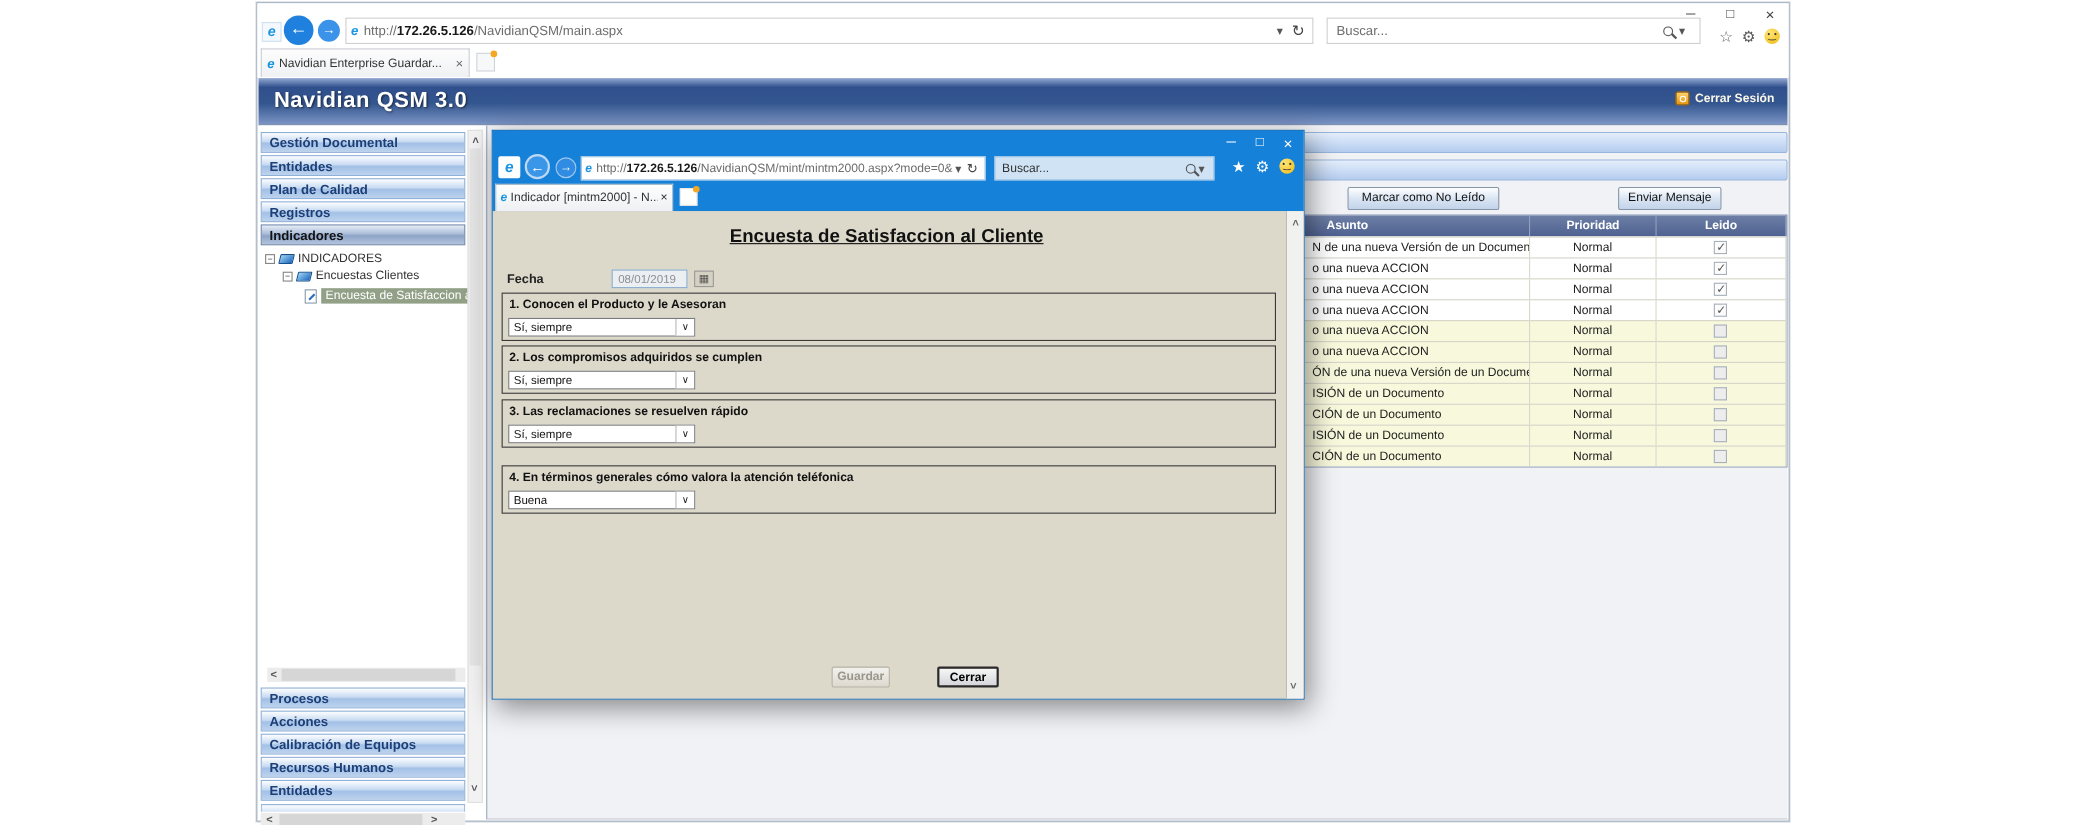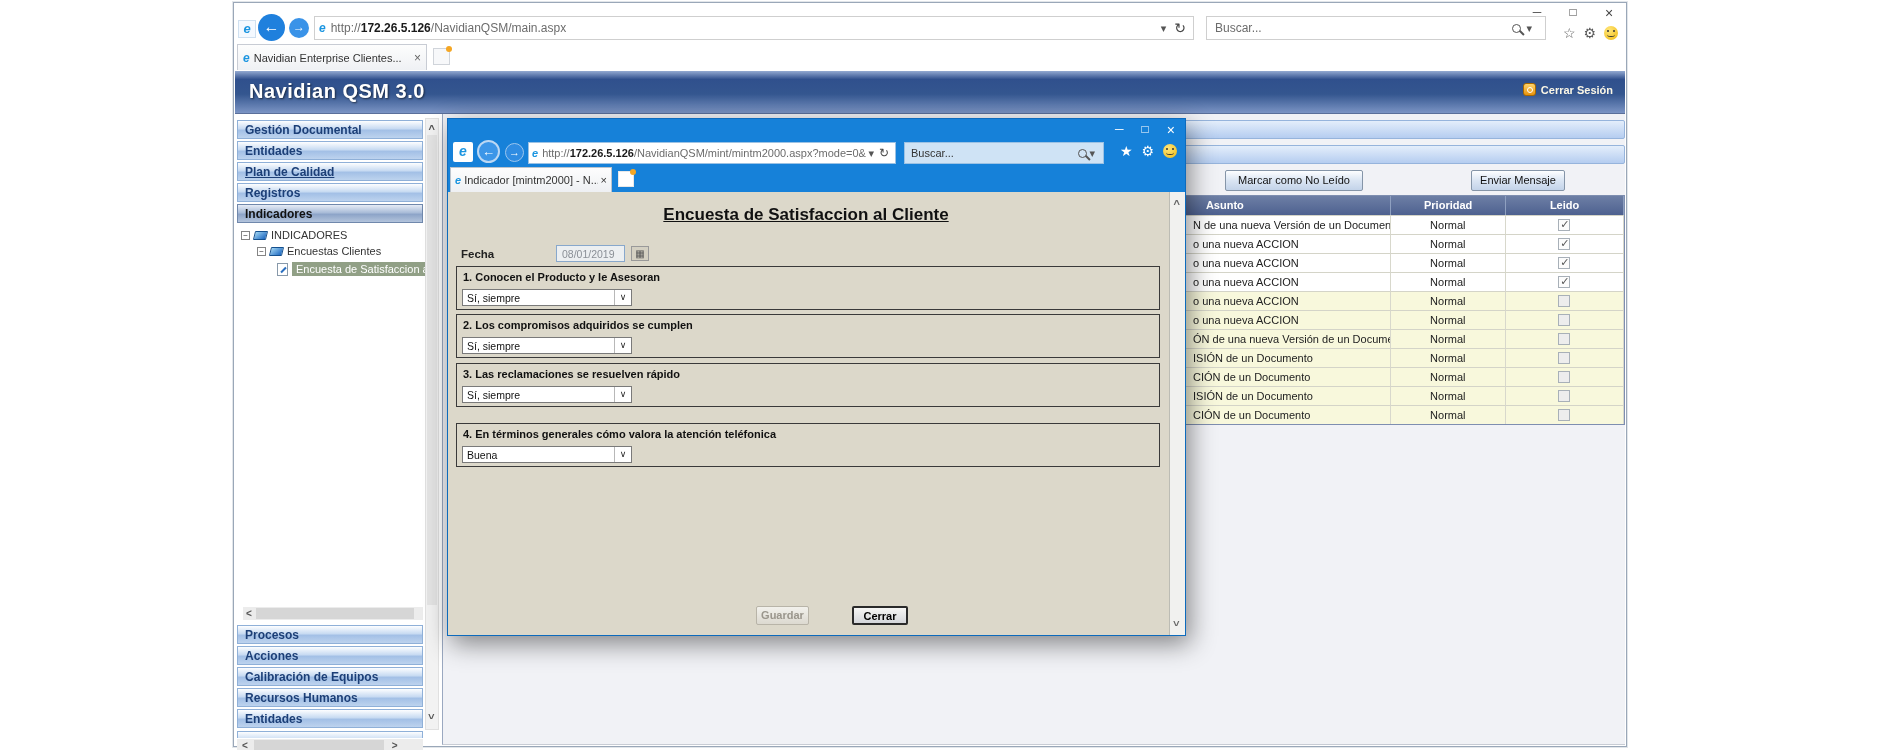--- a/index.html
+++ b/index.html
@@ -143,41 +143,41 @@
     </div>
     <div class="abs chromeicons">
       <span>☆</span>
       <span>⚙</span>
       <span class="smiley"></span>
     </div>
   </div>
   <div class="tabrow">
     <div class="tab">
       <span class="ie-e" style="font-size:12px;">e</span>
-      <span class="tlabel">Navidian Enterprise Clientes...</span>
+      <span class="tlabel">Navidian Enterprise Guardar...</span>
       <span class="tclose">×</span>
     </div>
     <div class="newtab"></div>
   </div>
 
   <div class="app">
     <div class="appheader">
       <div class="apptitle">Navidian QSM 3.0</div>
       <div class="logout">
         <span class="keyicon"></span>
         <span>Cerrar Sesión</span>
       </div>
     </div>
     <div class="appbody">
 
       <div class="sidebar">
         <div id="sb-top">
             <div class="accitem" style="top: 6px;">Gestión Documental</div>
             <div class="accitem" style="top: 27px;">Entidades</div>
-            <div class="accitem" style="top: 48px; text-decoration: underline;">Plan de Calidad</div>
+            <div class="accitem" style="top: 48px;">Plan de Calidad</div>
             <div class="accitem" style="top: 69px;">Registros</div>
             <div class="accitem active" style="top: 90px;">Indicadores</div>
           </div>
         <div id="sb-tree">
             <div class="treerow" style="top: 115px; left: 6px;">
               <span class="expbox">−</span>
               <span class="book"></span>
               <span>INDICADORES</span>
             </div>
             <div class="treerow" style="top: 131px; left: 22px;">

